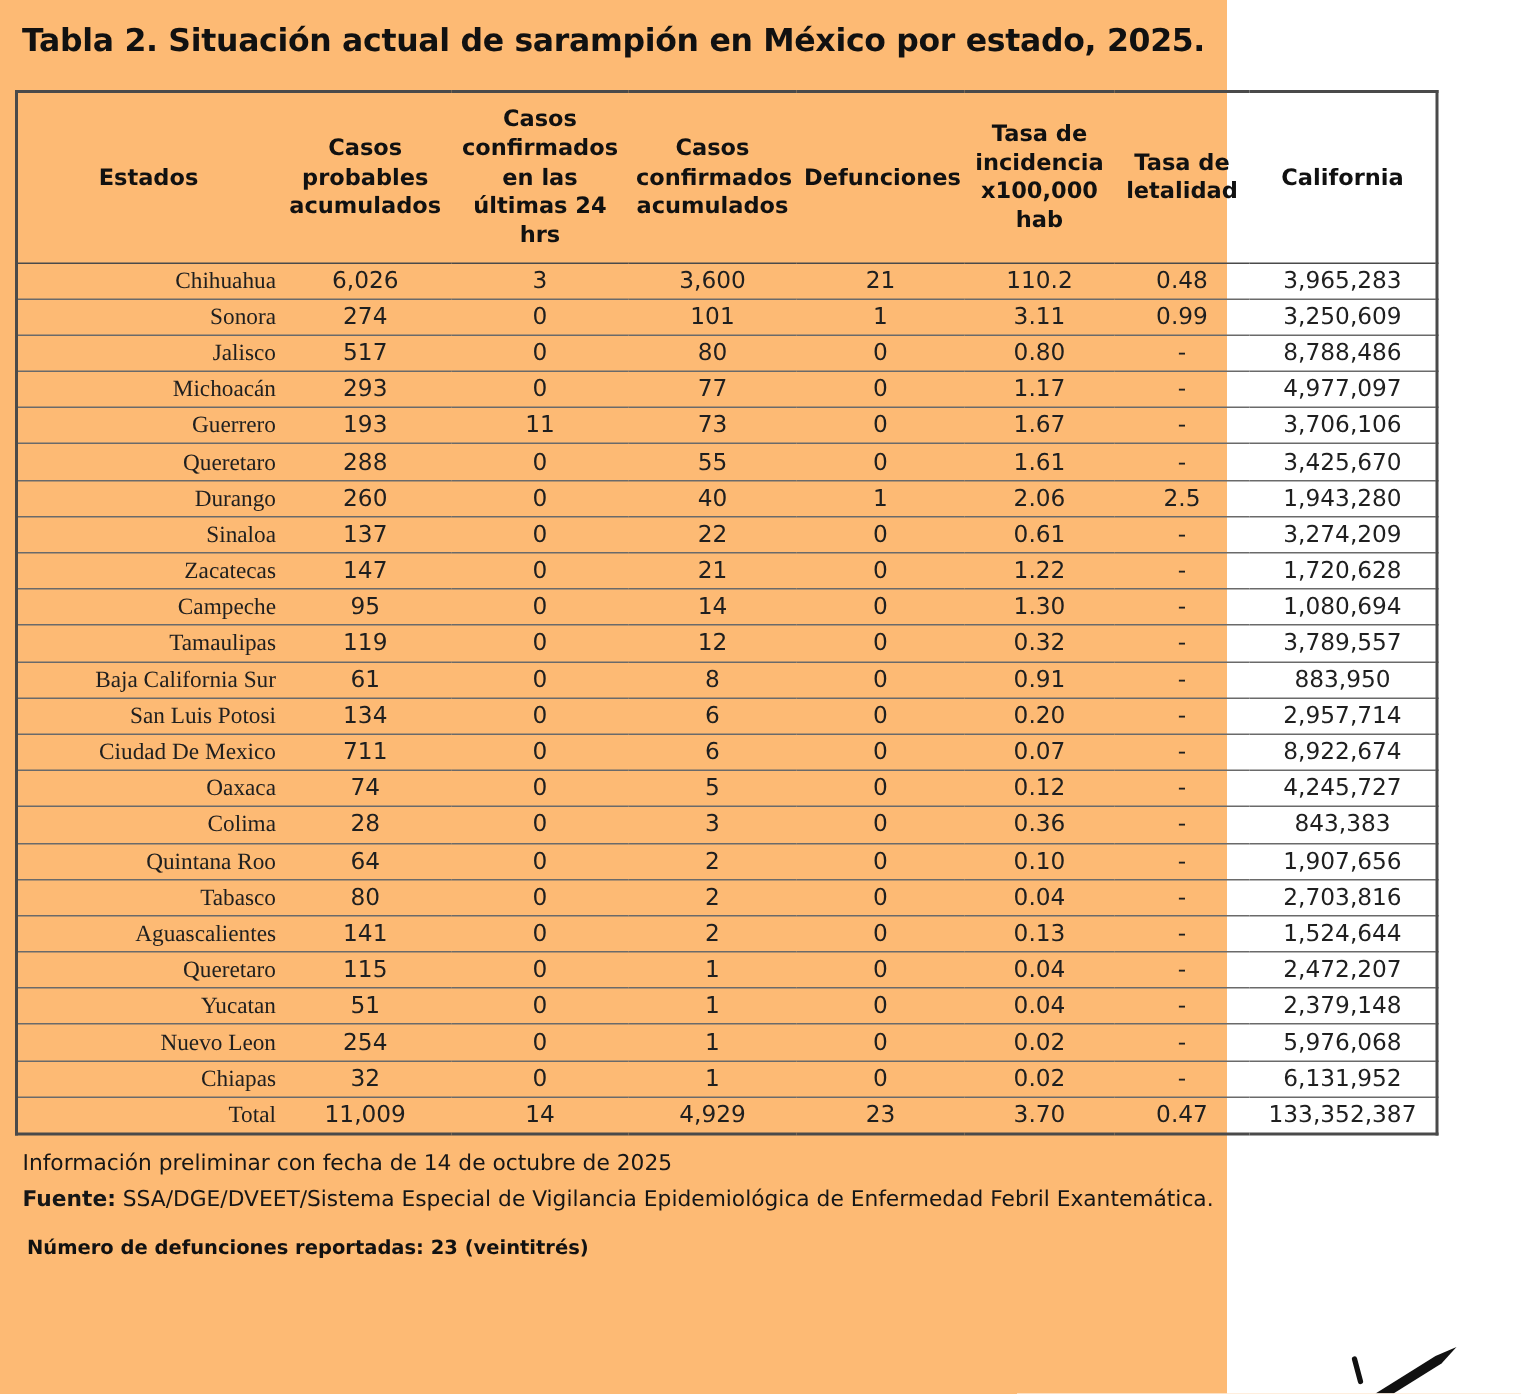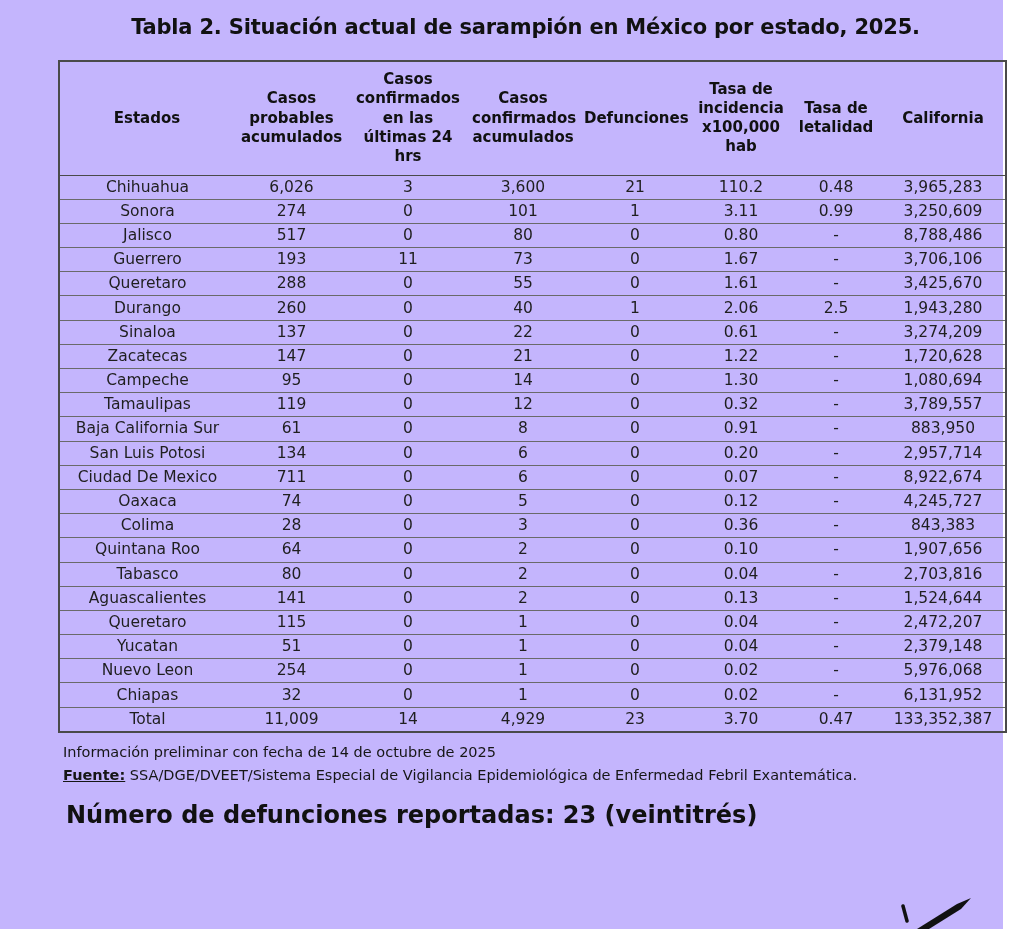--- a/index.html
+++ b/index.html
@@ -8,24 +8,23 @@
     background: #ffffff;
     width: 1014px;
     height: 929px;
     overflow: hidden;
     font-family: "DejaVu Sans", "Liberation Sans", sans-serif;
     color: #1a1a1a;
     position: relative;
   }
   .page {
     position: relative;
-    width: 955px;
+    width: 818px;
     height: 929px;
-    background: #c4b5fd;
-    padding-left: 48px;
+    background: #fdba74;
   }
   .title {
     margin: 0;
     padding-top: 15px;
     text-align: center;
     font-size: 21px;
     font-weight: 700;
     color: #111111;
     letter-spacing: -0.2px;
   }
@@ -56,36 +55,37 @@
     line-height: 1.1;
     padding: 0 2px;
     text-align: center;
     vertical-align: middle;
     border-bottom: 1px solid #6a6a6a;
     color: #1f1f1f;
     white-space: nowrap;
     overflow: hidden;
   }
   table.tbl td:first-child {
-    text-align: center;
+    text-align: right;
     padding-left: 3px;
+    font-family: Liberation Serif, serif;
   }
   .notes {
     margin: 9px 0 0 15px;
     font-size: 14.5px;
     color: #161616;
   }
   .notes p {
     margin: 0 0 3px 0;
     line-height: 1.42;
   }
-  .notes strong { font-weight: 700; text-decoration: underline; }
+  .notes strong { font-weight: 700; }
   .deaths {
     margin: 15px 0 0 18px;
-    font-size: 24px;
+    font-size: 13px;
     font-weight: 700;
     color: #111111;
   }
   .sketch {
     position: absolute;
     left: 893px;
     top: 898px;
   }
 </style>
 </head>
@@ -143,20 +143,30 @@
           <td>Jalisco</td>
           <td>517</td>
           <td>0</td>
           <td>80</td>
           <td>0</td>
           <td>0.80</td>
           <td>-</td>
           <td>8,788,486</td>
         </tr>
         <tr>
+          <td>Michoacán</td>
+          <td>293</td>
+          <td>0</td>
+          <td>77</td>
+          <td>0</td>
+          <td>1.17</td>
+          <td>-</td>
+          <td>4,977,097</td>
+        </tr>
+        <tr>
           <td>Guerrero</td>
           <td>193</td>
           <td>11</td>
           <td>73</td>
           <td>0</td>
           <td>1.67</td>
           <td>-</td>
           <td>3,706,106</td>
         </tr>
         <tr>

